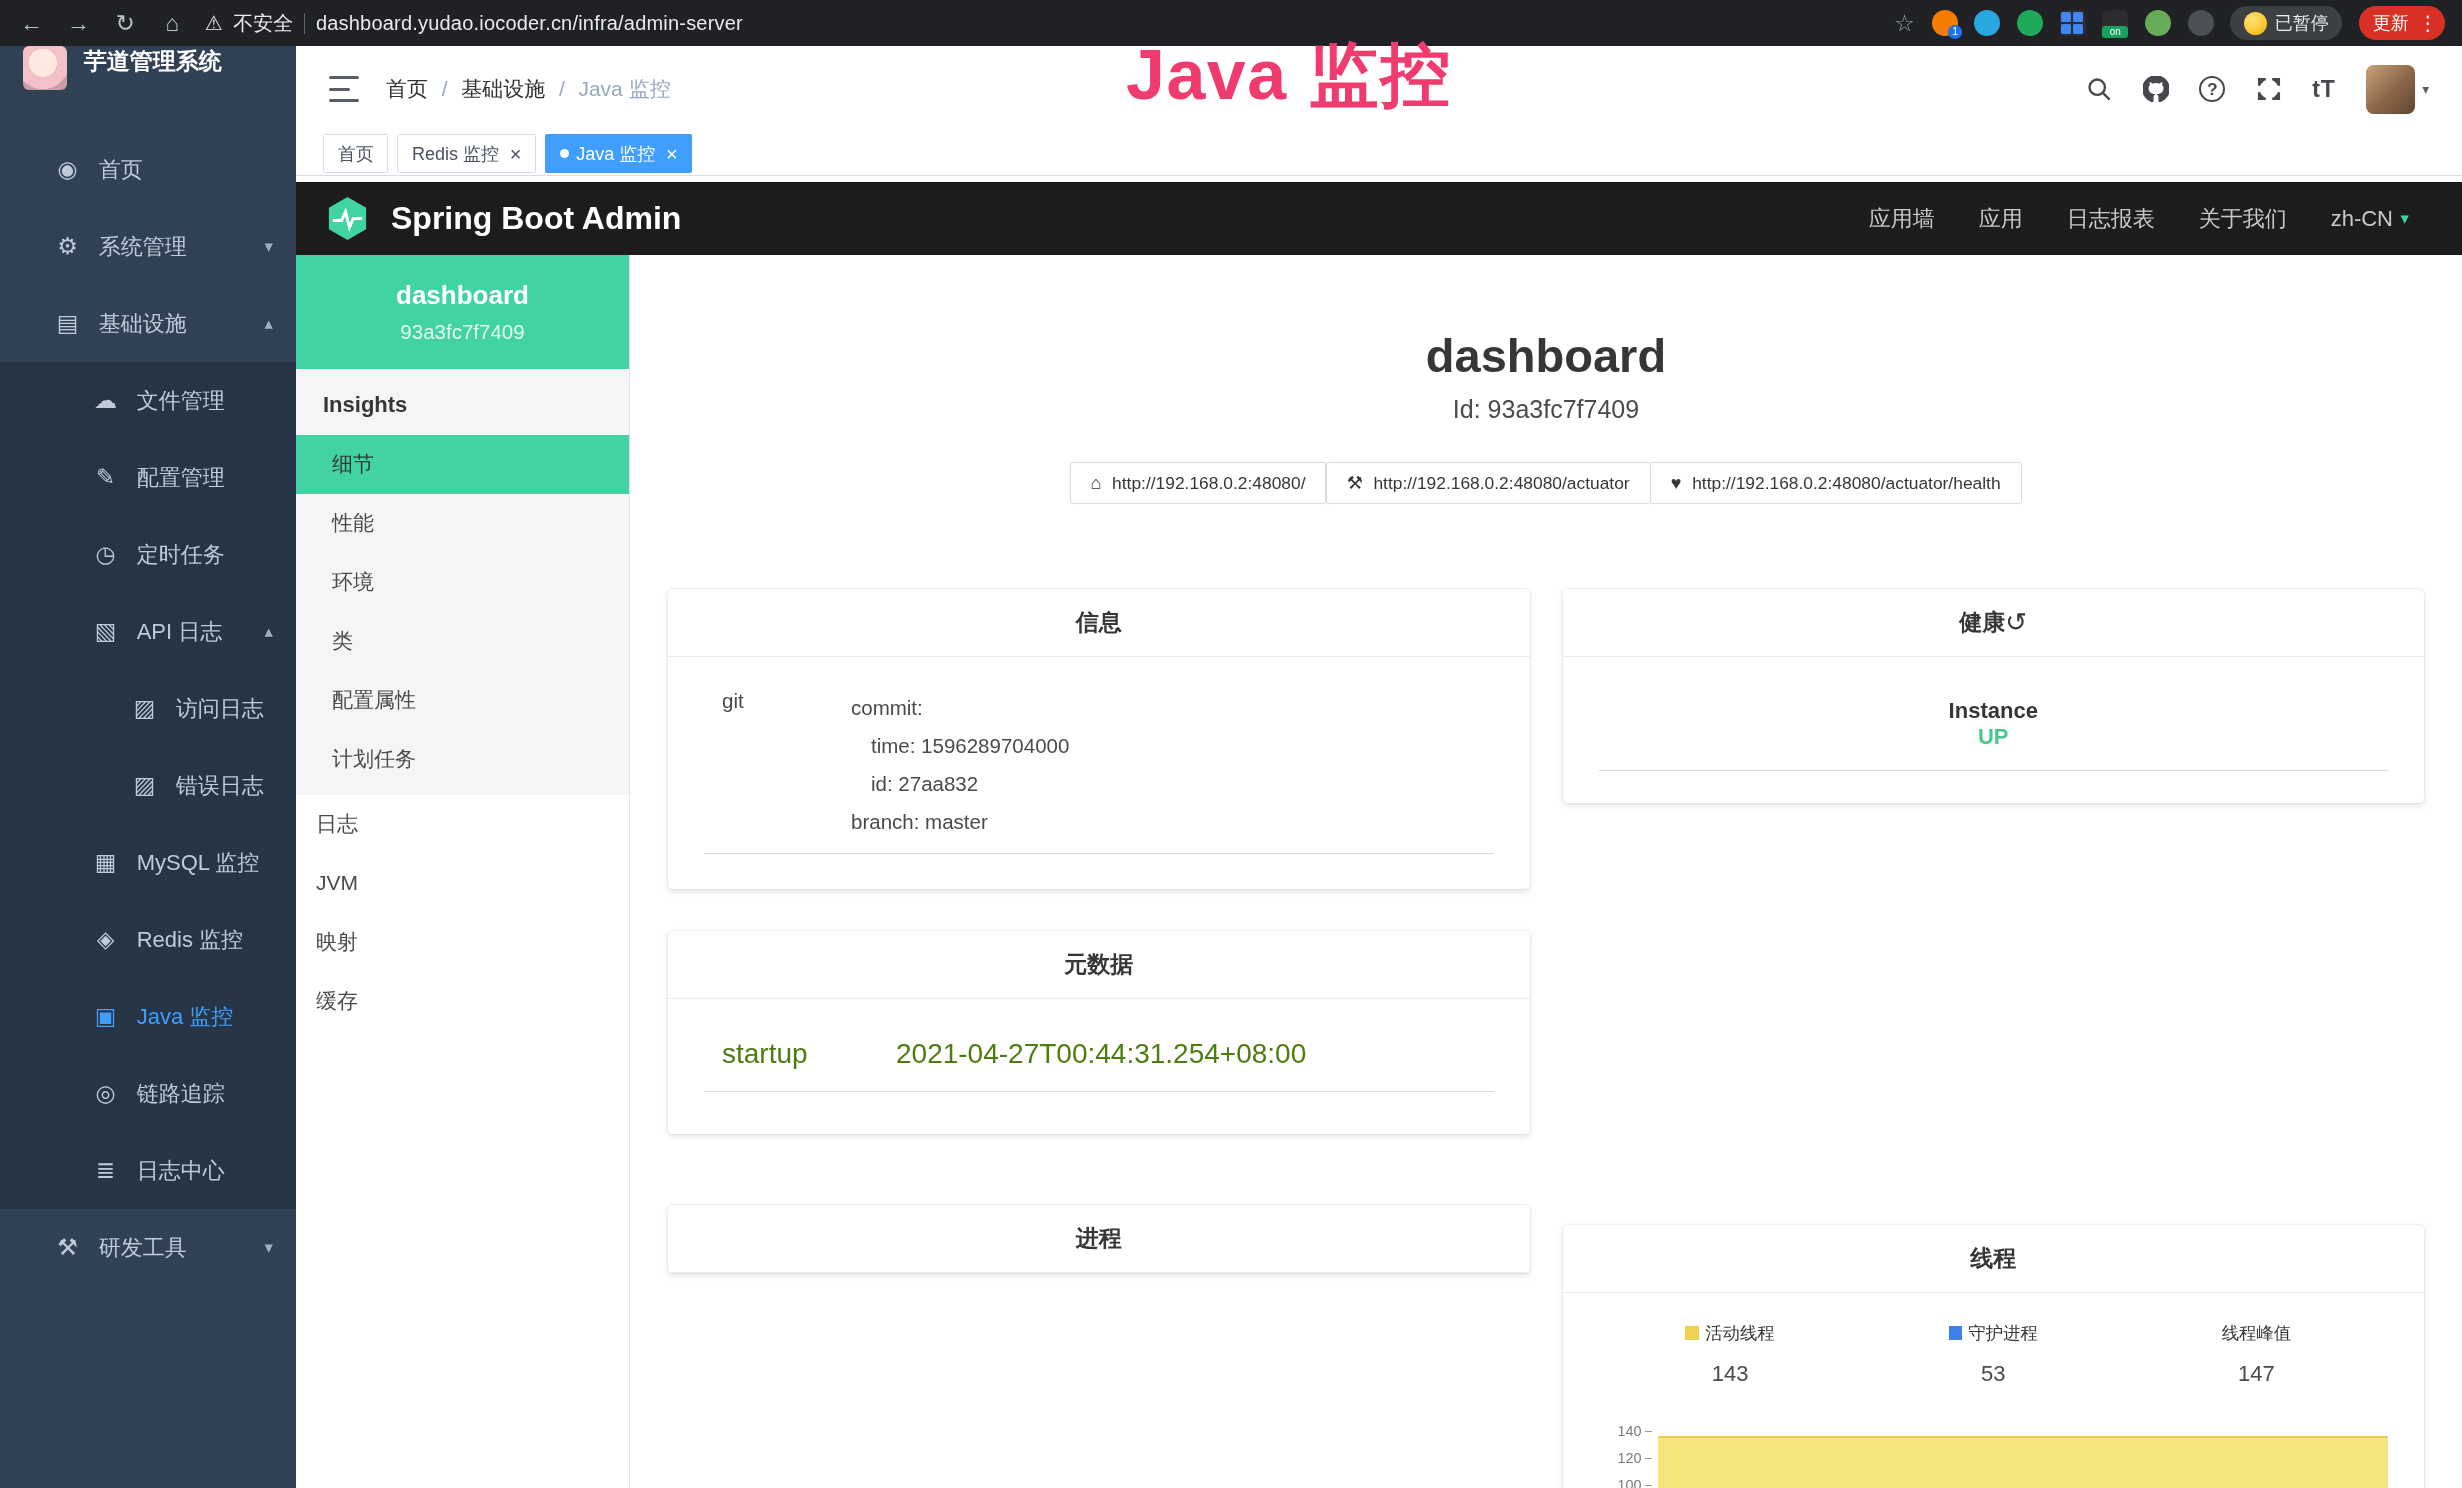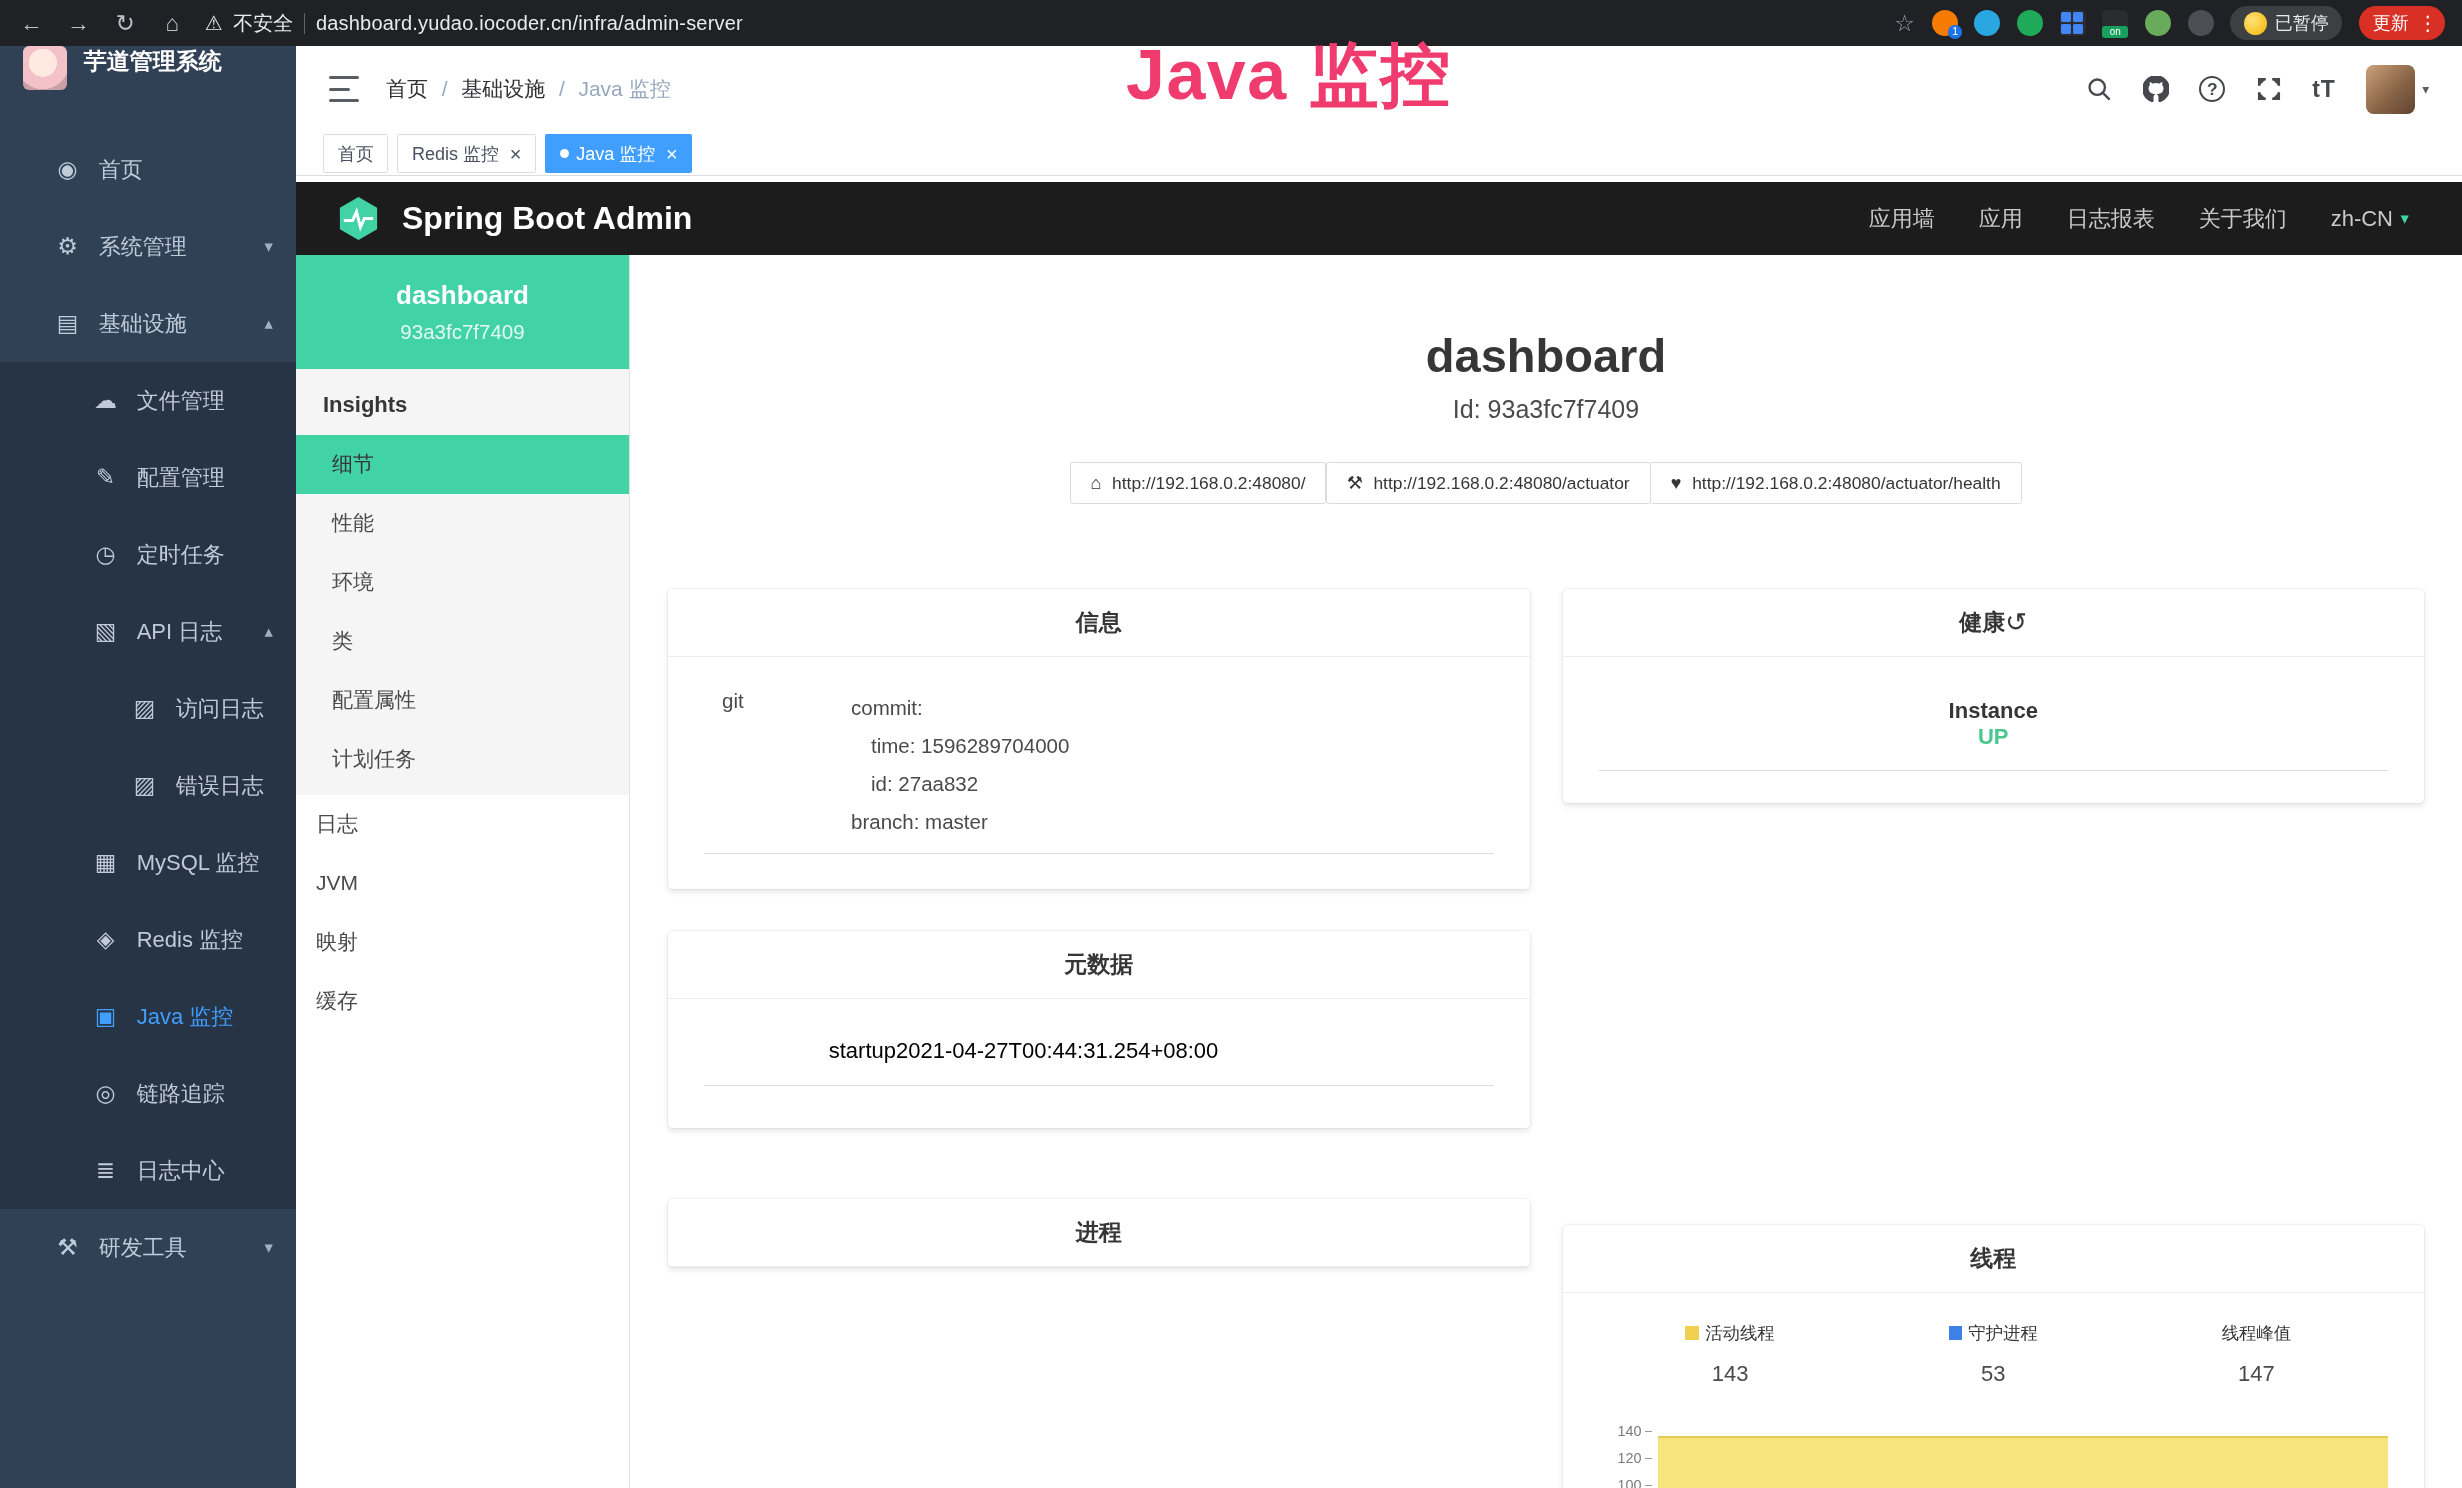--- a/index.html
+++ b/index.html
@@ -65,21 +65,21 @@
   
   .tags-bar { height:44px; display:flex; align-items:center; gap:9px; padding:0 27px; border-bottom:0.8px solid #d8dce5; box-shadow:0 1.5px 3px rgba(0,0,0,.06); background:#fff; }
   .tag { display:flex; align-items:center; gap:7.6px; height:39px; padding:0 13.7px; border:0.8px solid #d8dce5; background:#fff; color:#495060; font-size:18px; border-radius:1.5px; cursor:pointer; }
   .tag .x { font-size:20px; line-height:1; margin-left:3px; }
   .tag.active { background:#409eff; border-color:#409eff; color:#fff; }
   .tag.active .dot { width:9px; height:9px; border-radius:50%; background:#fff; }
 
   .gap8 { height:6px; background:#fff; }
 
   
-  .sba-header { height:73px; background:#1c1c1c; display:flex; align-items:center; padding:0 53px 0 39px; }
+  .sba-header { height:73px; background:#1c1c1c; display:flex; align-items:center; padding:0 53px 0 28px; }
   .sba-brand { display:flex; align-items:center; gap:20px; color:#fff; font-size:32px; font-weight:700; cursor:pointer; }
   .sba-logo { width:47px; height:47px; }
   .sba-nav { margin-left:auto; display:flex; align-items:center; gap:44px; font-size:22px; color:#c9c9c9; }
   .sba-nav .nav-item { cursor:pointer; }
   .lang { display:flex; align-items:center; gap:7.6px; cursor:pointer; }
   .lang .caret { color:#42d3a5; font-size:16.7px; }
 
   
   .sba-body { flex:1; display:flex; min-height:0; }
   .sba-side { width:334px; background:#fff; border-right:0.8px solid #e3e3e3; flex:0 0 auto; }
@@ -109,21 +109,21 @@
   .info-row { display:flex; padding:6px 18px 12px; border-bottom:0.8px solid #dbdbdb; }
   .info-key { width:129px; flex:0 0 auto; }
   .info-lines div { line-height:38px; }
   .info-lines .ind { padding-left:20px; }
 
   .health-body { padding:41px 36px 32px; }
   .health-row { display:flex; align-items:center; justify-content:space-between; padding:0 18px 20px; border-bottom:0.8px solid #dbdbdb;flex-direction:column; }
   .inst-label { font-size:22px; font-weight:700; color:#363636; }
   .status-up { font-size:22px; font-weight:700; }
 
-  .meta-body { padding:39px 36px 42px; font-size:22px; color:#000000;text-align:right; }
+  .meta-body { padding:39px 36px 42px; font-size:28px; color:#4d7c0f; }
   .meta-row { display:flex; padding:0 18px 21px; border-bottom:0.8px solid #dbdbdb; }
   .meta-key { width:174px; flex:0 0 auto; }
 
   .proc-body { padding:20px 30px 27px; }
   table.stat { width:100%; border-collapse:collapse; table-layout:fixed; }
   table.stat th { font-size:17.4px; font-weight:500; color:#363636; text-align:center; padding:7.6px 3px; }
   table.stat td { font-size:22px; color:#4a4a4a; text-align:center; padding:9px 3px 16.7px; }
   table.stat.bordered td { border-bottom:0.8px solid #dbdbdb; }
   .sw { display:inline-block; width:13.7px; height:13.7px; margin-right:6px; vertical-align:-1.5px; }
   .sw.yellow { background:#f0d050; }

